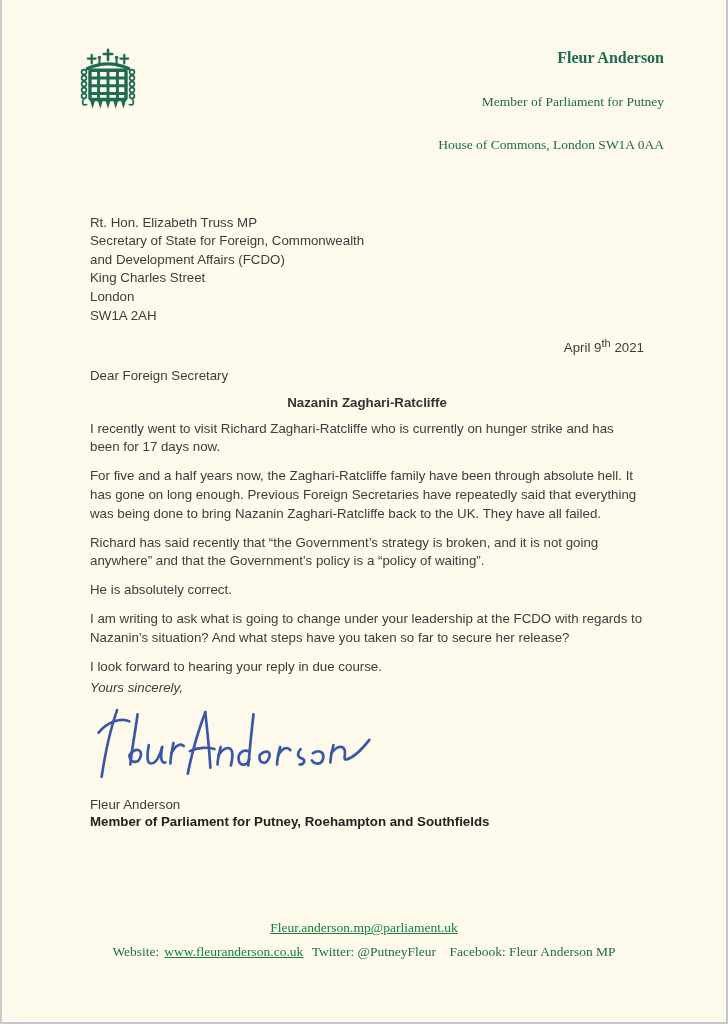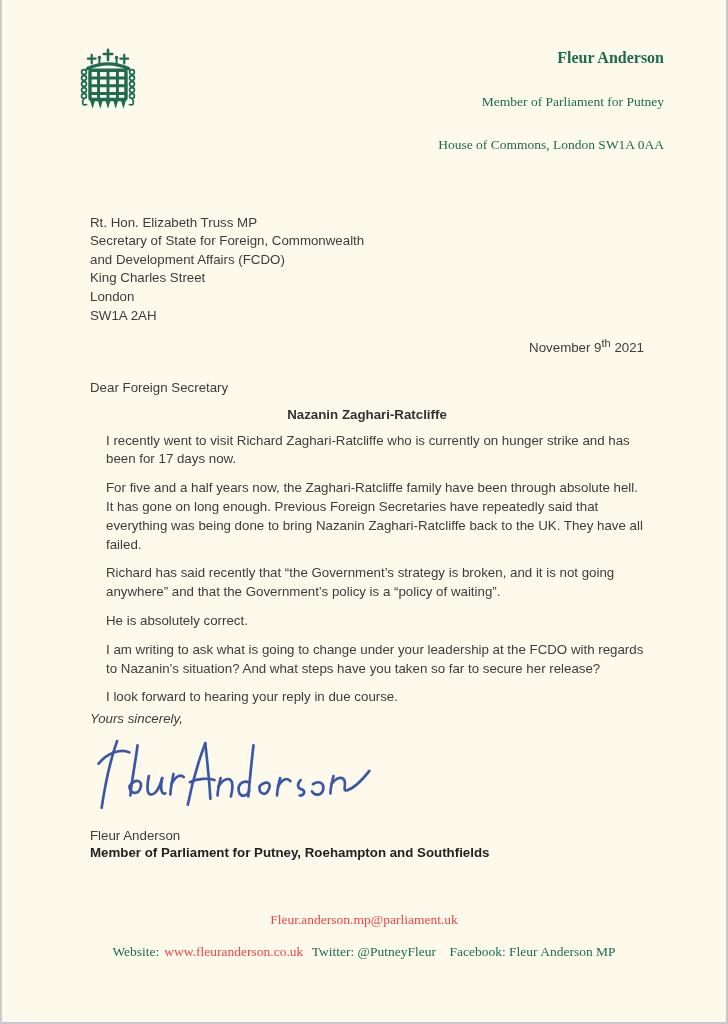--- a/index.html
+++ b/index.html
@@ -29,48 +29,49 @@
     font-family: "Liberation Serif", serif;
     color: #1e6b52;
   }
   .head-name  { font-size: 16px; font-weight: bold; line-height: 1.2; }
   .head-line  { font-size: 13.5px; margin-top: 27px; line-height: 1.2; }
   
   .column { padding: 0 82px 0 88px; }
   .recipient { margin-top: 60px; font-size: 13.3px; line-height: 18.6px; }
   .date-line { text-align: right; font-size: 13.3px; margin-top: 12px; }
   .date-line sup { font-size: 11px; }
-  .salutation { font-size: 13.3px; margin-top: 24px; }
+  .salutation { font-size: 13.3px; margin-top: 12px; }
   .subject {
     text-align: center;
     font-size: 13.3px;
     font-weight: bold;
     color: #333333;
     margin-top: 12px;
   }
-  .para { font-size: 13.3px; line-height: 18.8px; margin: 10px 0 0 16px; }
+  .para { font-size: 13.3px; line-height: 18.8px; margin: 10px 0 0 0; }
   .closing { font-size: 13.3px; margin-top: 4px; font-style: italic; }
   .signature { margin: 10px 0 0 6px; }
   .signature svg { width: 278px; height: 80px; }
   .sender-name  { font-size: 13.3px; margin-top: 8px; }
   .sender-title { font-size: 13.3px; font-weight: bold; color: #222222; margin-top: 2px; }
   
   .footer {
     position: absolute;
     left: 0; right: 0;
     bottom: 62px;
     text-align: center;
     font-family: "Liberation Serif", serif;
     font-size: 13.5px;
   }
   .email a, .site-url {
-    color: #ef4444;
+    color: #15803d;
+    text-decoration: underline;
     cursor: pointer;
   }
-  .contact-row { margin-top: 16px; color: #1e6b52; }
+  .contact-row { margin-top: 8px; color: #1e6b52; }
   .contact-row .seg { margin: 0 5px; }
   .sig-stroke { fill: none; stroke: #3a57a7; stroke-width: 2.6; stroke-linecap: round; stroke-linejoin: round; }
   .crest-stroke { fill: none; stroke: #1e6b52; stroke-linecap: round; }
 </style>
 </head>
 <body>
 
 <div class="page">
 
   <div class="letterhead">
@@ -122,21 +123,21 @@
 
     <div class="recipient">
       <div>Rt. Hon. Elizabeth Truss MP</div>
       <div>Secretary of State for Foreign, Commonwealth</div>
       <div>and Development Affairs (FCDO)</div>
       <div>King Charles Street</div>
       <div>London</div>
       <div>SW1A 2AH</div>
     </div>
 
-    <div class="date-line"><span>November 9</span><sup>th</sup><span> 2021</span></div>
+    <div class="date-line"><span>April 9</span><sup>th</sup><span> 2021</span></div>
 
     <div class="salutation">Dear Foreign Secretary</div>
 
     <div class="subject">Nazanin Zaghari-Ratcliffe</div>
 
     <p class="para">I recently went to visit Richard Zaghari-Ratcliffe who is currently on hunger strike and has been for 17 days now.</p>
     <p class="para">For five and a half years now, the Zaghari-Ratcliffe family have been through absolute hell. It has gone on long enough. Previous Foreign Secretaries have repeatedly said that everything was being done to bring Nazanin Zaghari-Ratcliffe back to the UK. They have all failed.</p>
     <p class="para">Richard has said recently that “the Government’s strategy is broken, and it is not going anywhere” and that the Government’s policy is a “policy of waiting”.</p>
     <p class="para">He is absolutely correct.</p>
     <p class="para">I am writing to ask what is going to change under your leadership at the FCDO with regards to Nazanin’s situation? And what steps have you taken so far to secure her release?</p>

